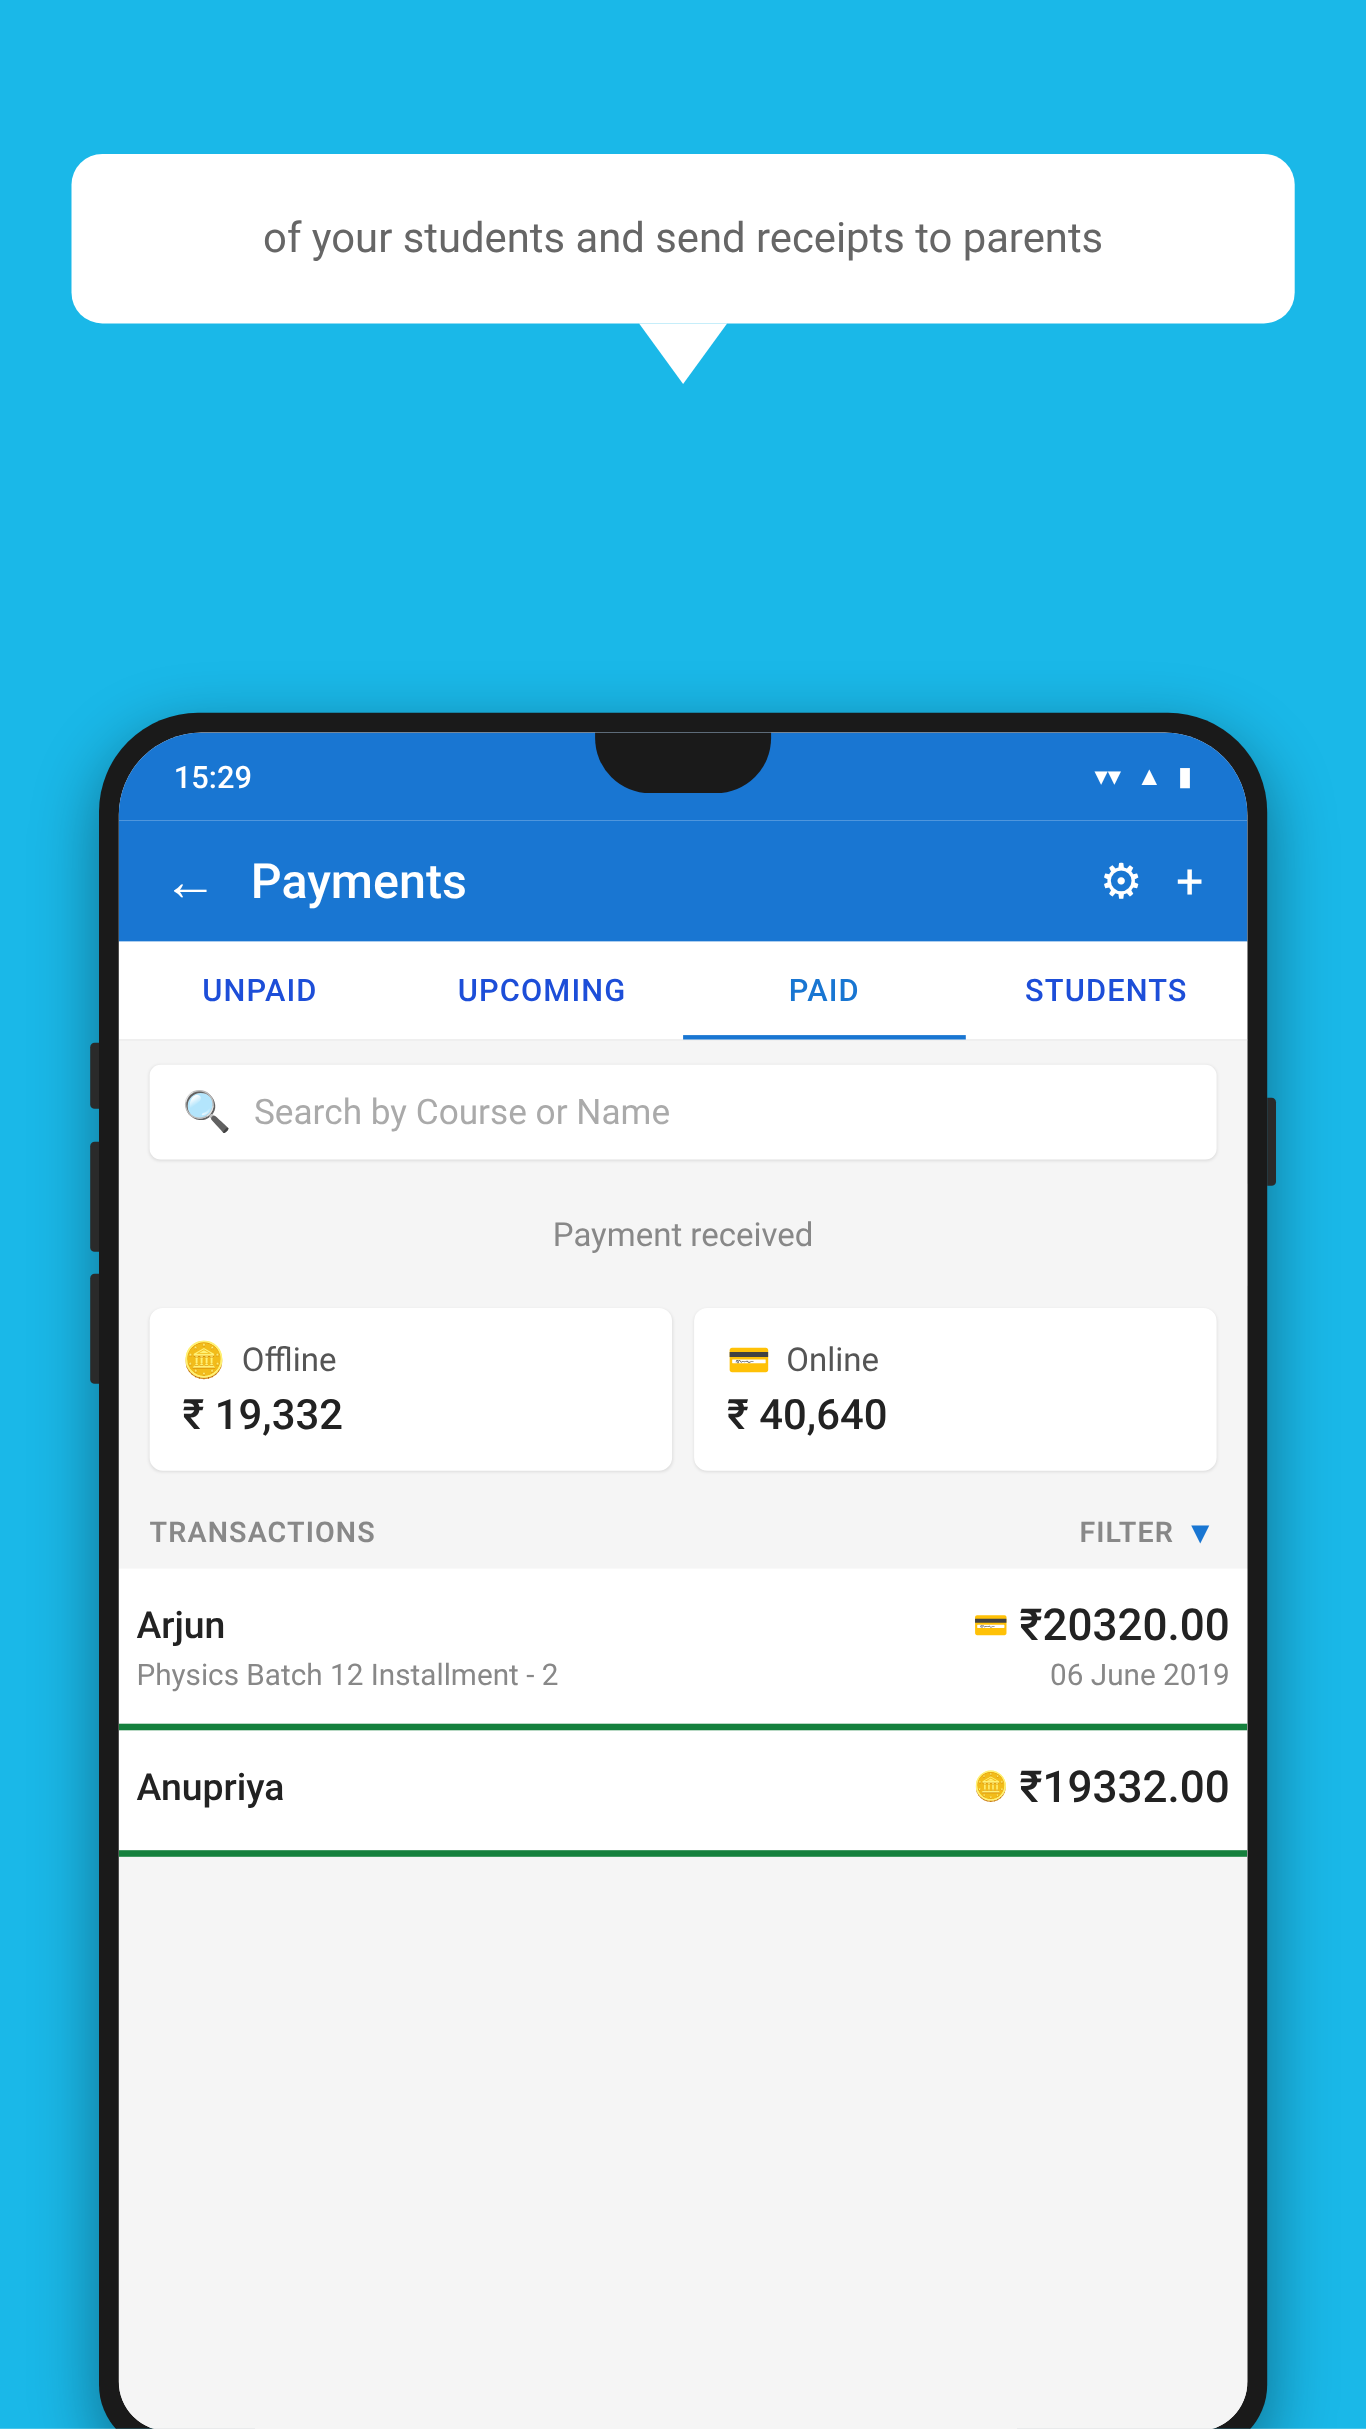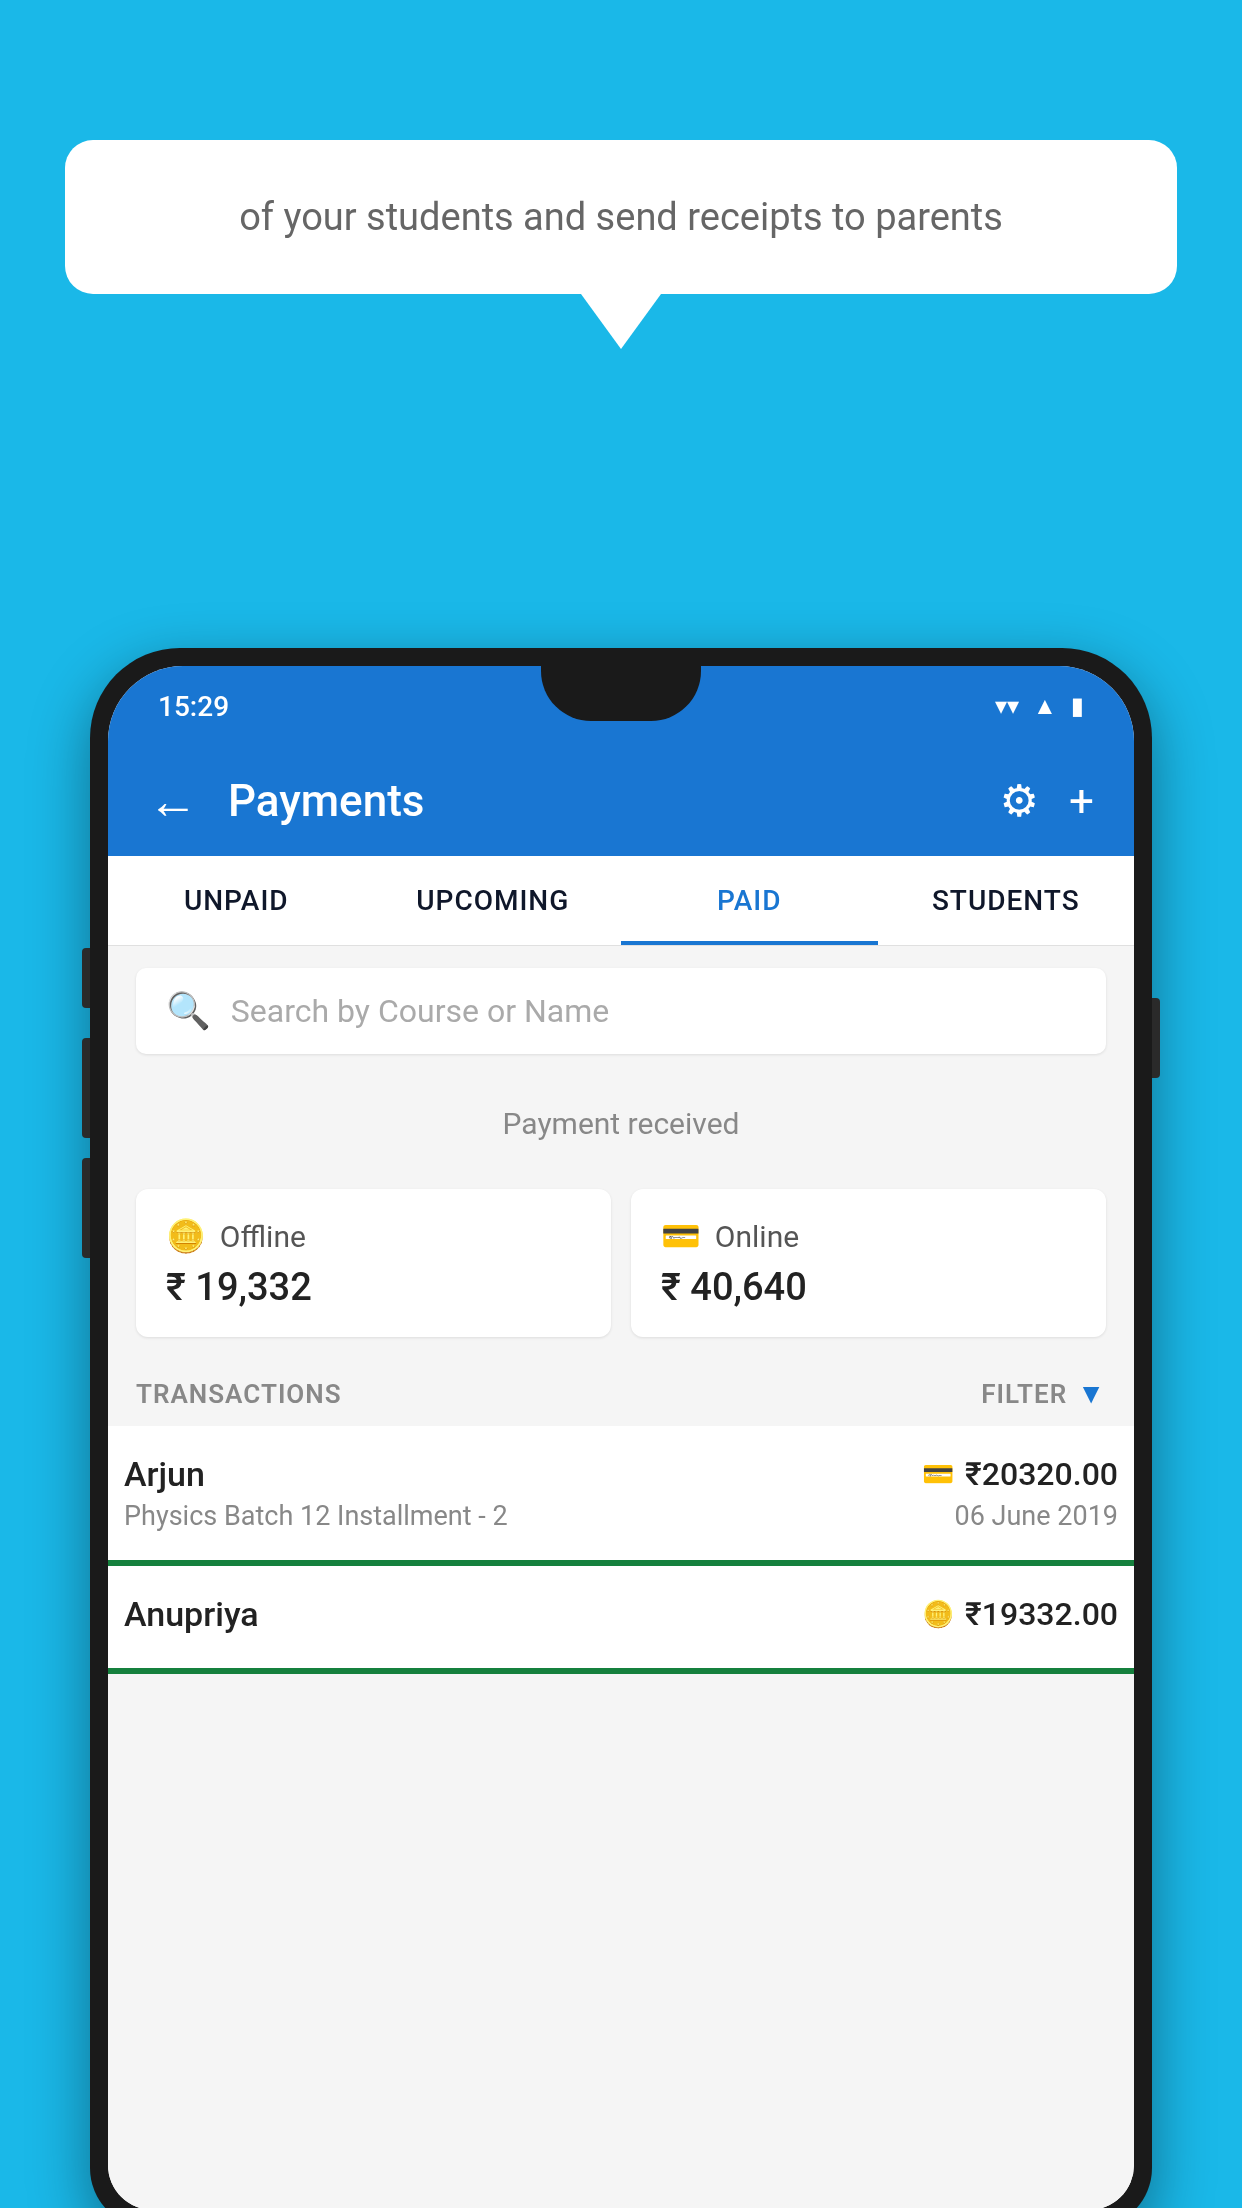--- a/index.html
+++ b/index.html
@@ -161,21 +161,21 @@
       height: 90px;
     }
 
     .tab {
       flex: 1;
       display: flex;
       align-items: center;
       justify-content: center;
       font-size: 28px;
       font-weight: 500;
-      color: #0f172a;
+      color: #1d4ed8;
       letter-spacing: 1px;
       position: relative;
       cursor: pointer;
     }
 
     .tab.active {
       color: #1976d2;
     }
 
     .tab.active::after {
@@ -333,21 +333,21 @@
       align-items: center;
       gap: 10px;
     }
 
     .card-small-icon {
       color: #555;
       font-size: 26px;
     }
 
     .transaction-amount {
-      font-size: 32px;
+      font-size: 40px;
       font-weight: 500;
       color: #222;
     }
 
     .transaction-row2 {
       display: flex;
       justify-content: space-between;
       align-items: flex-end;
     }
 

